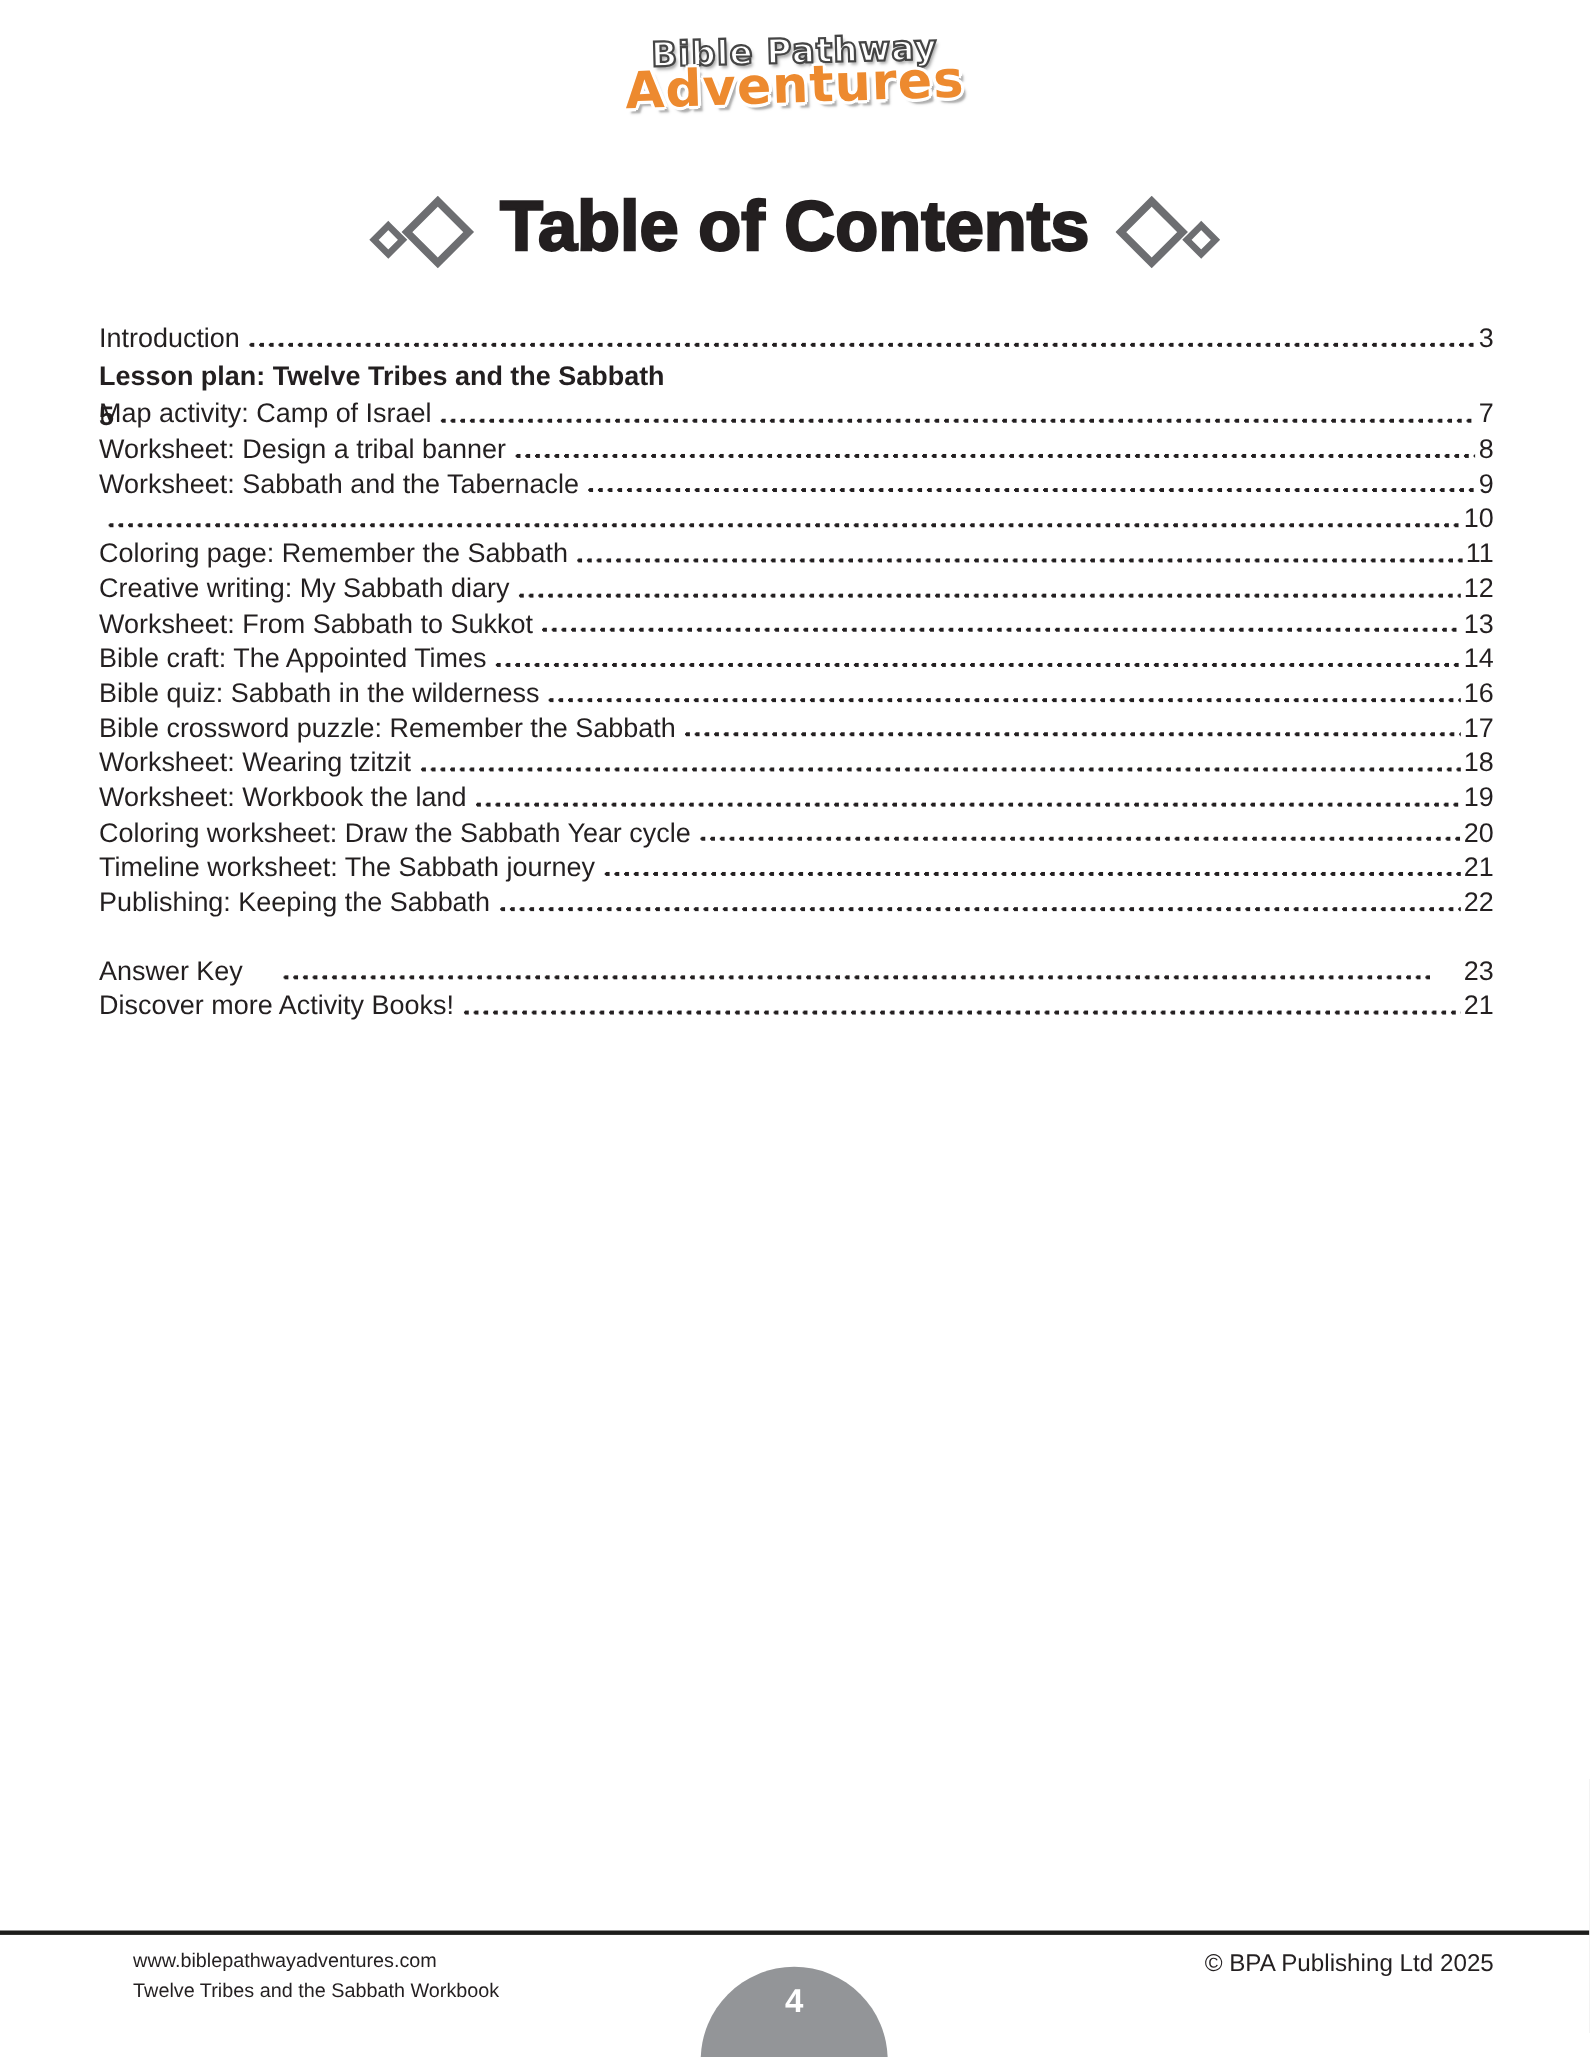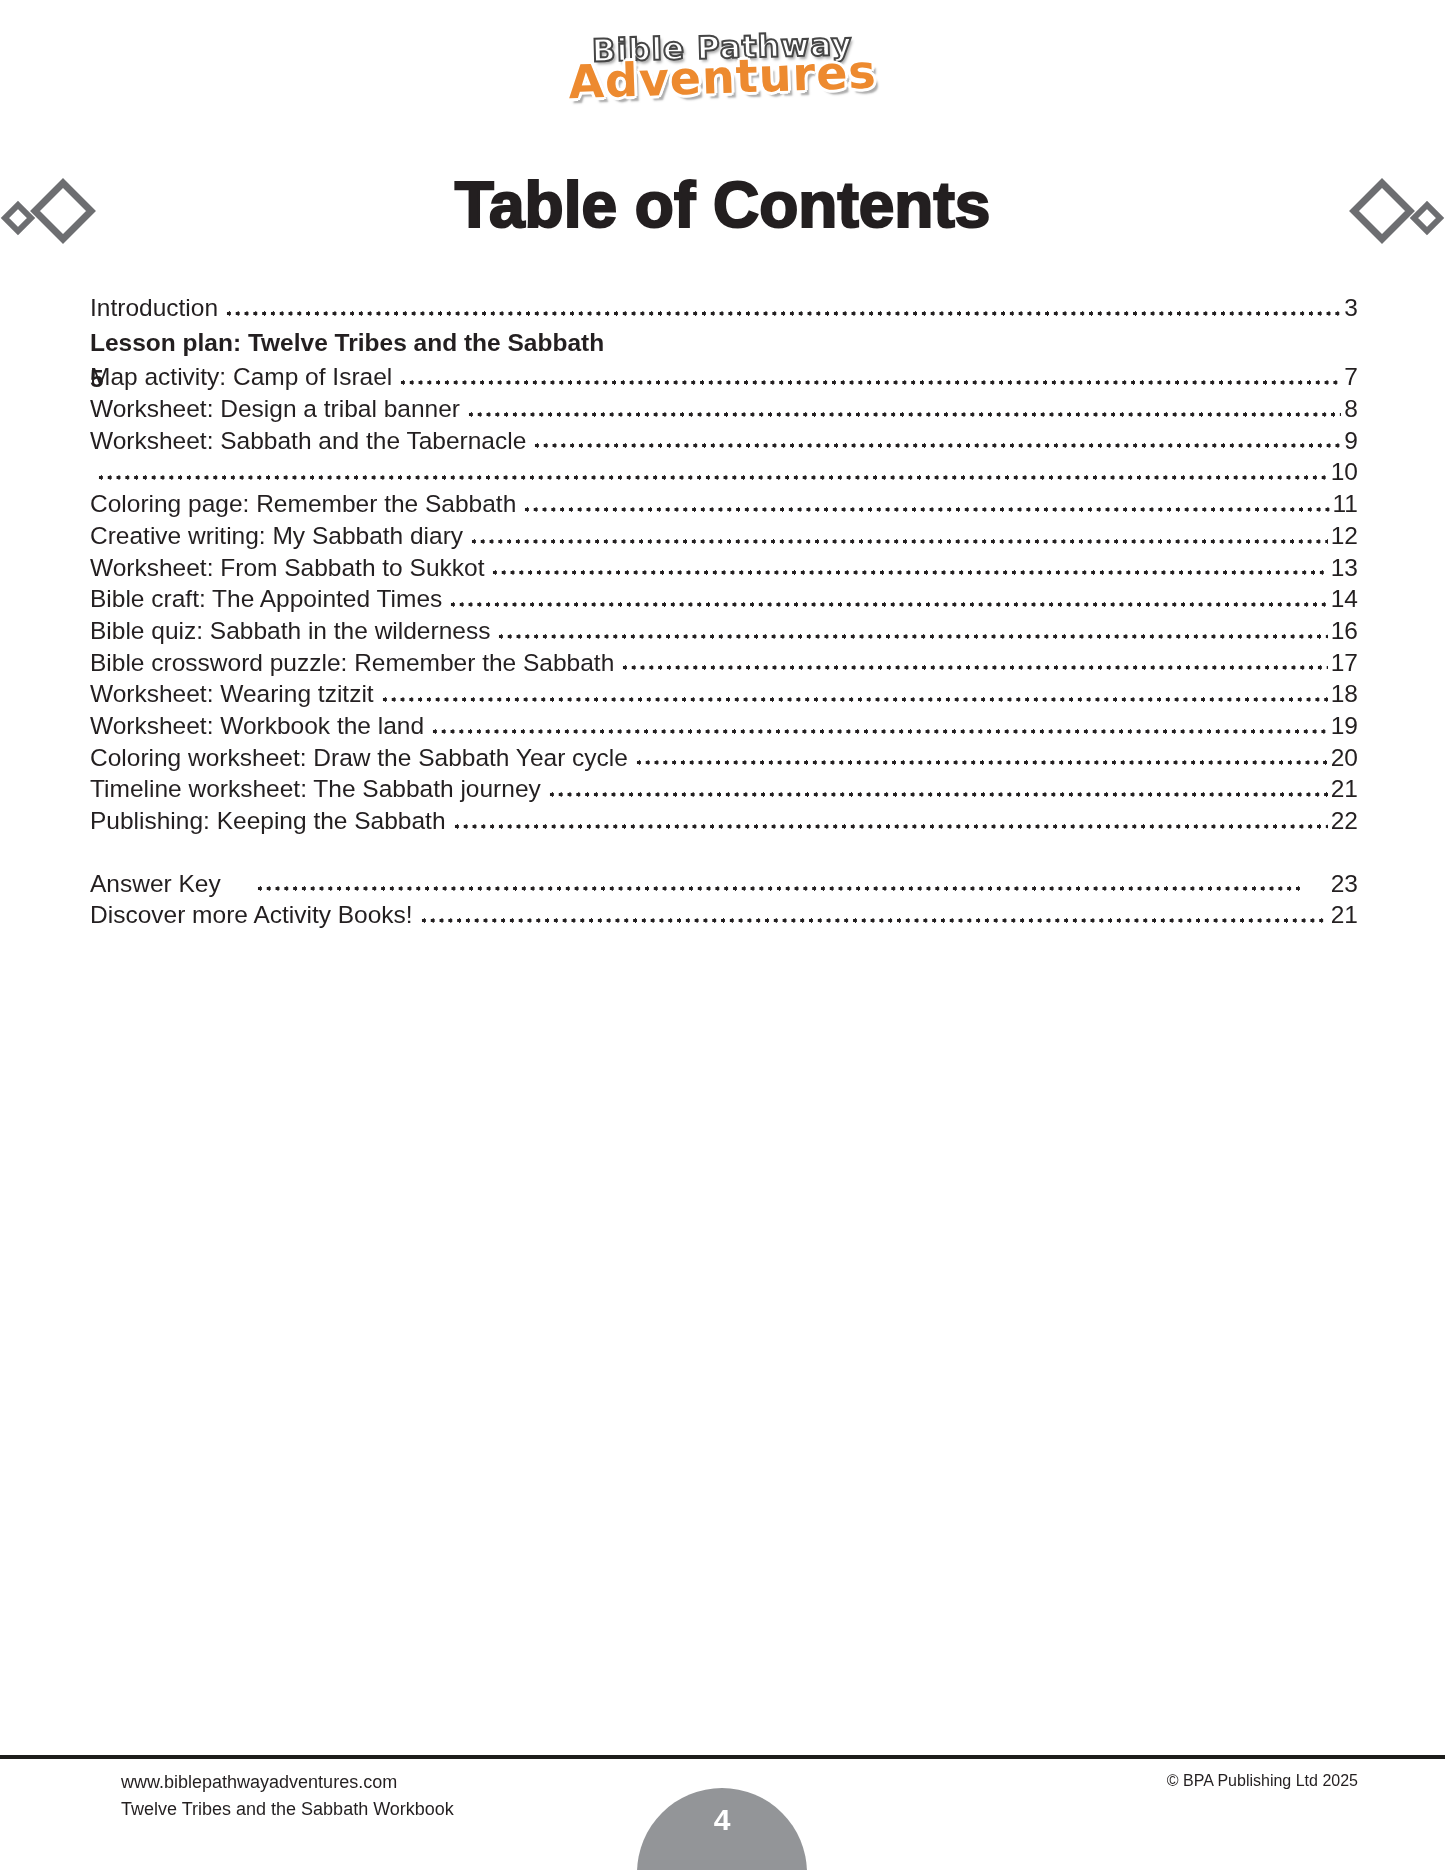--- a/index.html
+++ b/index.html
@@ -37,21 +37,21 @@
     text-shadow:
       -2px -2px 0 #fff, 2px -2px 0 #fff, -2px 2px 0 #fff, 2px 2px 0 #fff,
       -3px 0 0 #fff, 3px 0 0 #fff, 0 -3px 0 #fff, 0 3px 0 #fff,
       4px 5px 2px rgba(90,90,90,.5);
     transform:rotate(-2deg);
   }
 
   
   .title-row{
     position:absolute;top:168px;left:0;right:0;
-    display:flex;justify-content:space-between;align-items:center;gap:24px;
+    display:flex;justify-content:center;align-items:center;gap:24px;
   }
   .page-title{
     margin:0;
     font-family:"Liberation Sans",sans-serif;
     font-weight:bold;
     font-size:64px;
     letter-spacing:0;
     color:#231f20;
     -webkit-text-stroke:2.2px #231f20;
     white-space:nowrap;
@@ -77,21 +77,21 @@
     background-size:8.8px 9px;background-repeat:repeat-x;
   }
   .toc-row.bold .toc-dots{
     background-image:radial-gradient(circle 2.5px at 4.4px 4.5px,#231f20 98%,transparent);
     background-size:9.2px 9px;margin-bottom:5px;
   }
 
   
   .footer-rule{position:absolute;top:1755px;left:0;width:100%;height:4px;background:#1d1d1b;}
   .footer-left{position:absolute;top:1769px;left:85px;font-size:18px;line-height:27px;margin-left:36px;}
-  .footer-right{position:absolute;top:1772px;right:87px;font-size:16px;}
+  .footer-right{position:absolute;top:1772px;right:87px;font-size:22px;}
   .page-circle{
     position:absolute;left:637px;top:1788px;
     width:170px;height:170px;border-radius:50%;
     background:#939598;
     color:#ffffff;font-weight:bold;font-size:30px;
     text-align:center;
     box-sizing:border-box;padding-top:15px;
   }
 </style>
 </head>

